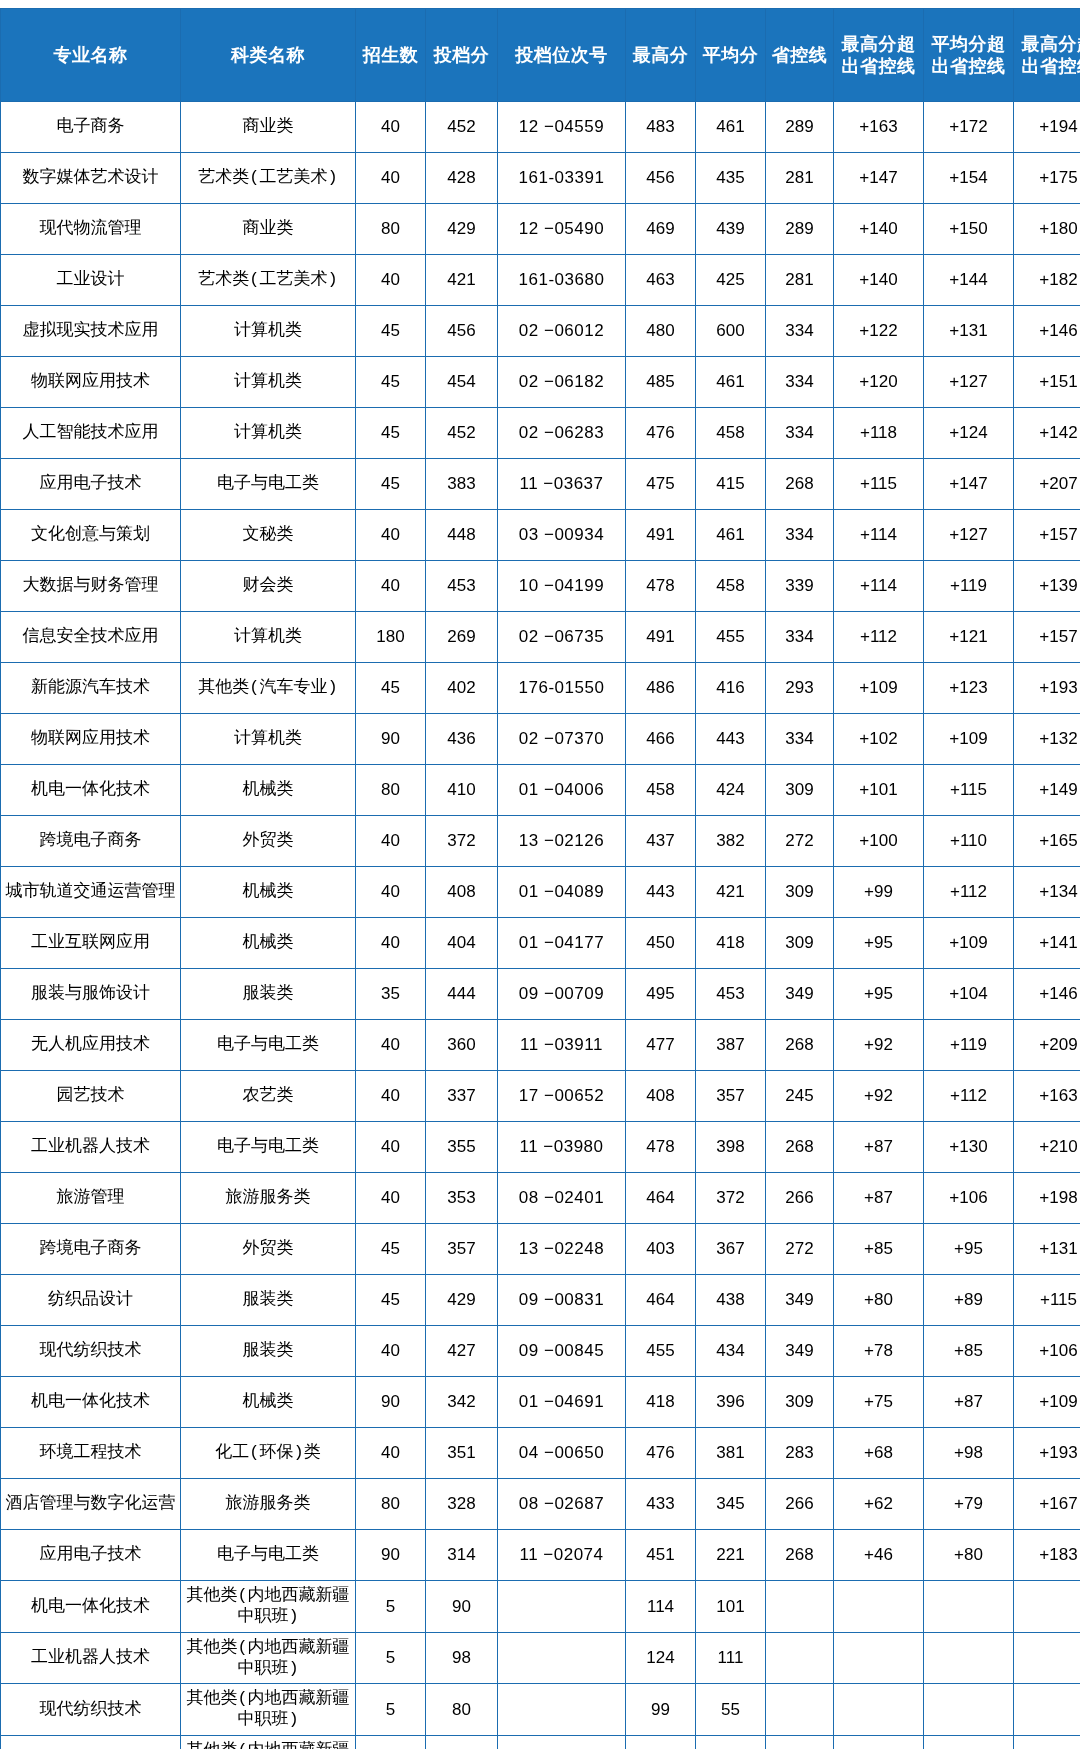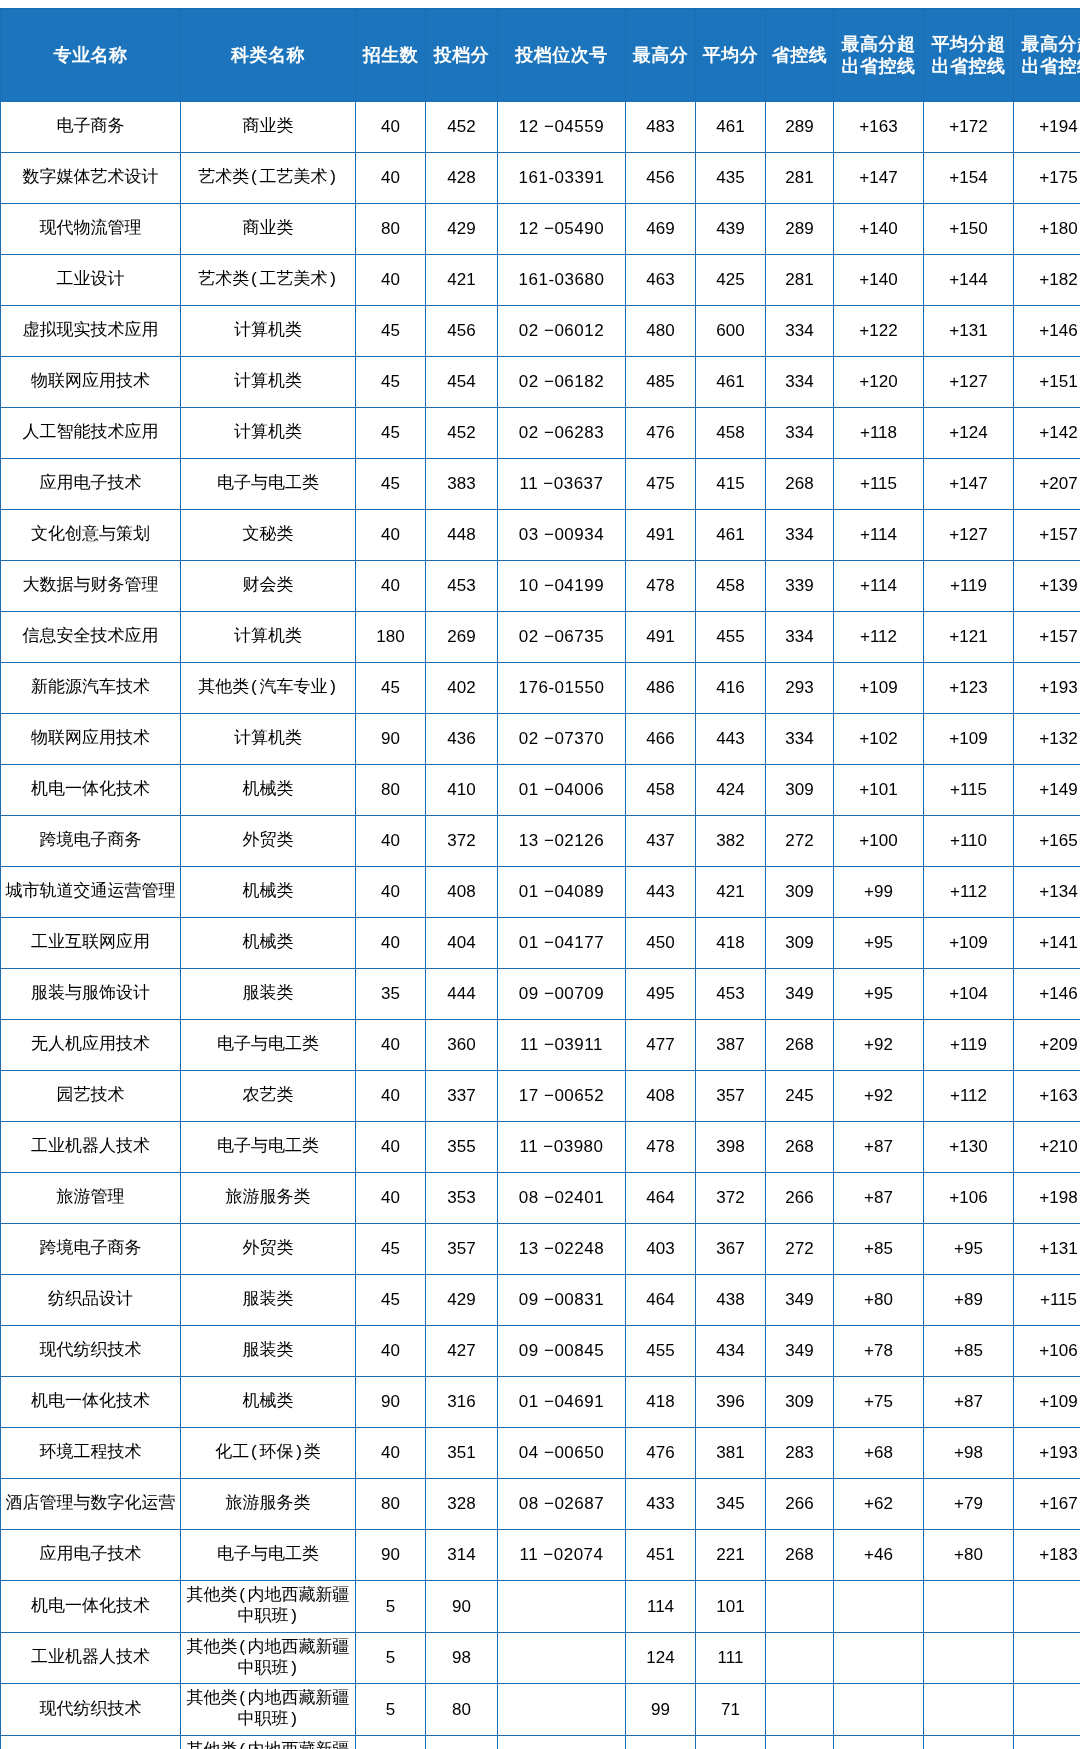--- a/index.html
+++ b/index.html
@@ -436,21 +436,21 @@
           <td class="num">434</td>
           <td class="num">349</td>
           <td class="diff">+78</td>
           <td class="diff">+85</td>
           <td class="diff">+106</td>
         </tr>
         <tr>
           <td class="major">机电一体化技术</td>
           <td class="category">机械类</td>
           <td class="num">90</td>
-          <td class="num">316</td>
+          <td class="num">342</td>
           <td class="rank">01 −04691</td>
           <td class="num">418</td>
           <td class="num">396</td>
           <td class="num">309</td>
           <td class="diff">+75</td>
           <td class="diff">+87</td>
           <td class="diff">+109</td>
         </tr>
         <tr>
           <td class="major">环境工程技术</td>
@@ -517,21 +517,21 @@
           <td class="diff"></td>
           <td class="diff"></td>
         </tr>
         <tr class="tall">
           <td class="major">现代纺织技术</td>
           <td class="category">其他类(内地西藏新疆中职班)</td>
           <td class="num">5</td>
           <td class="num">80</td>
           <td class="rank"></td>
           <td class="num">99</td>
-          <td class="num">71</td>
+          <td class="num">55</td>
           <td class="num"></td>
           <td class="diff"></td>
           <td class="diff"></td>
           <td class="diff"></td>
         </tr>
         <tr class="tall">
           <td class="major">信息安全技术应用</td>
           <td class="category">其他类(内地西藏新疆中职班)</td>
           <td class="num">10</td>
           <td class="num">104</td>

